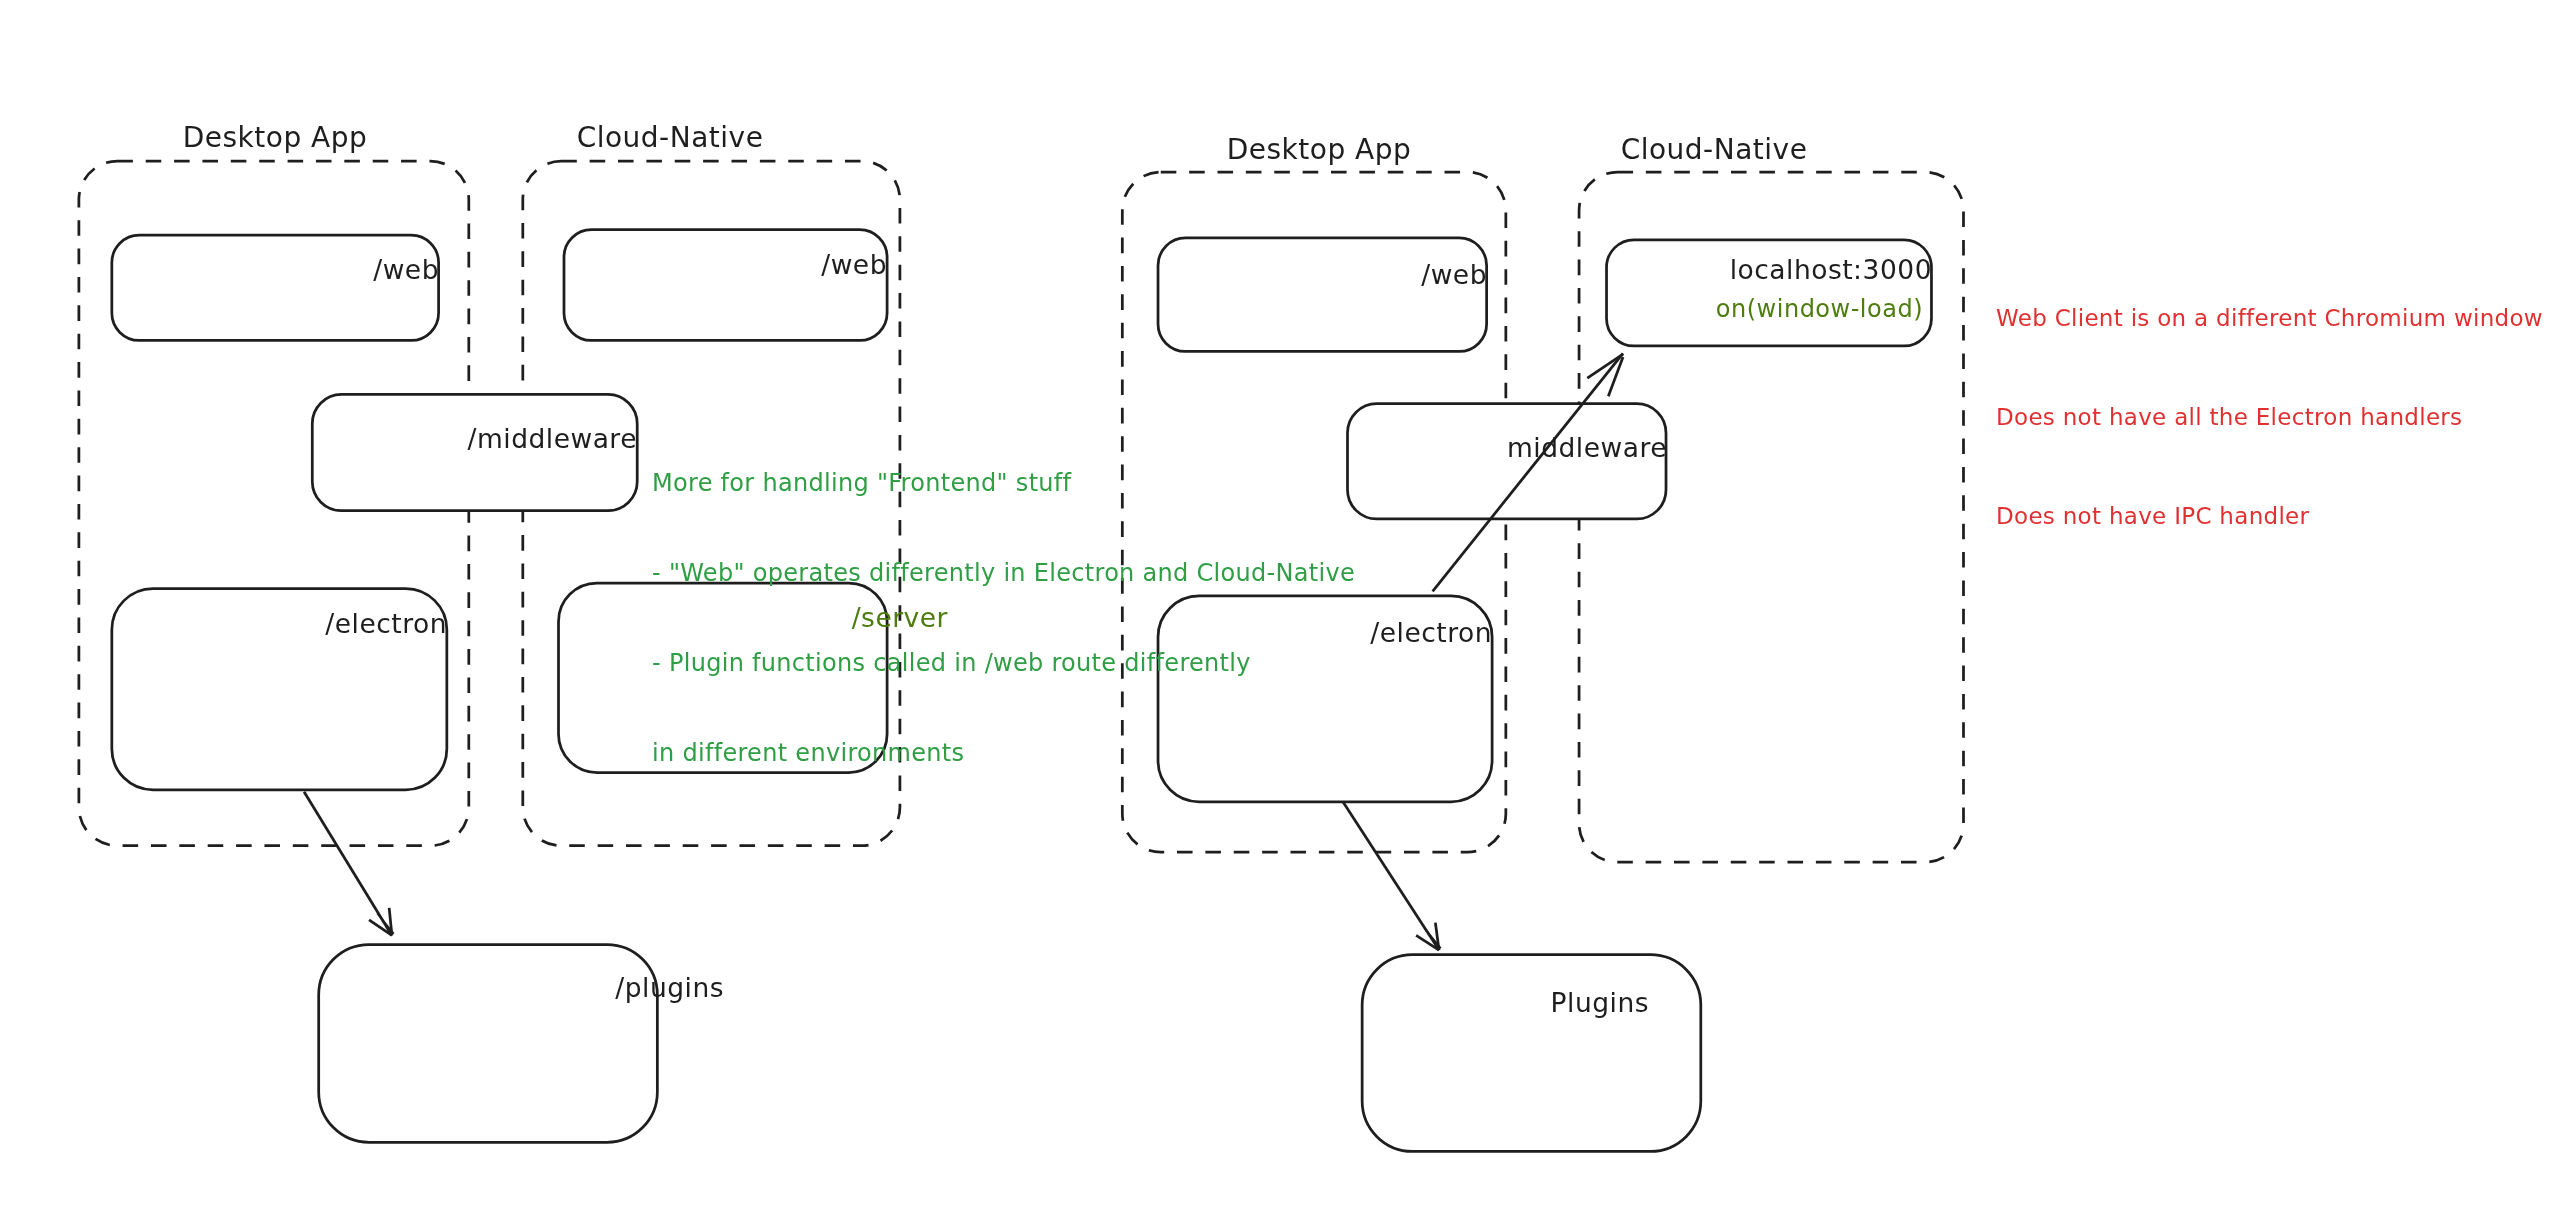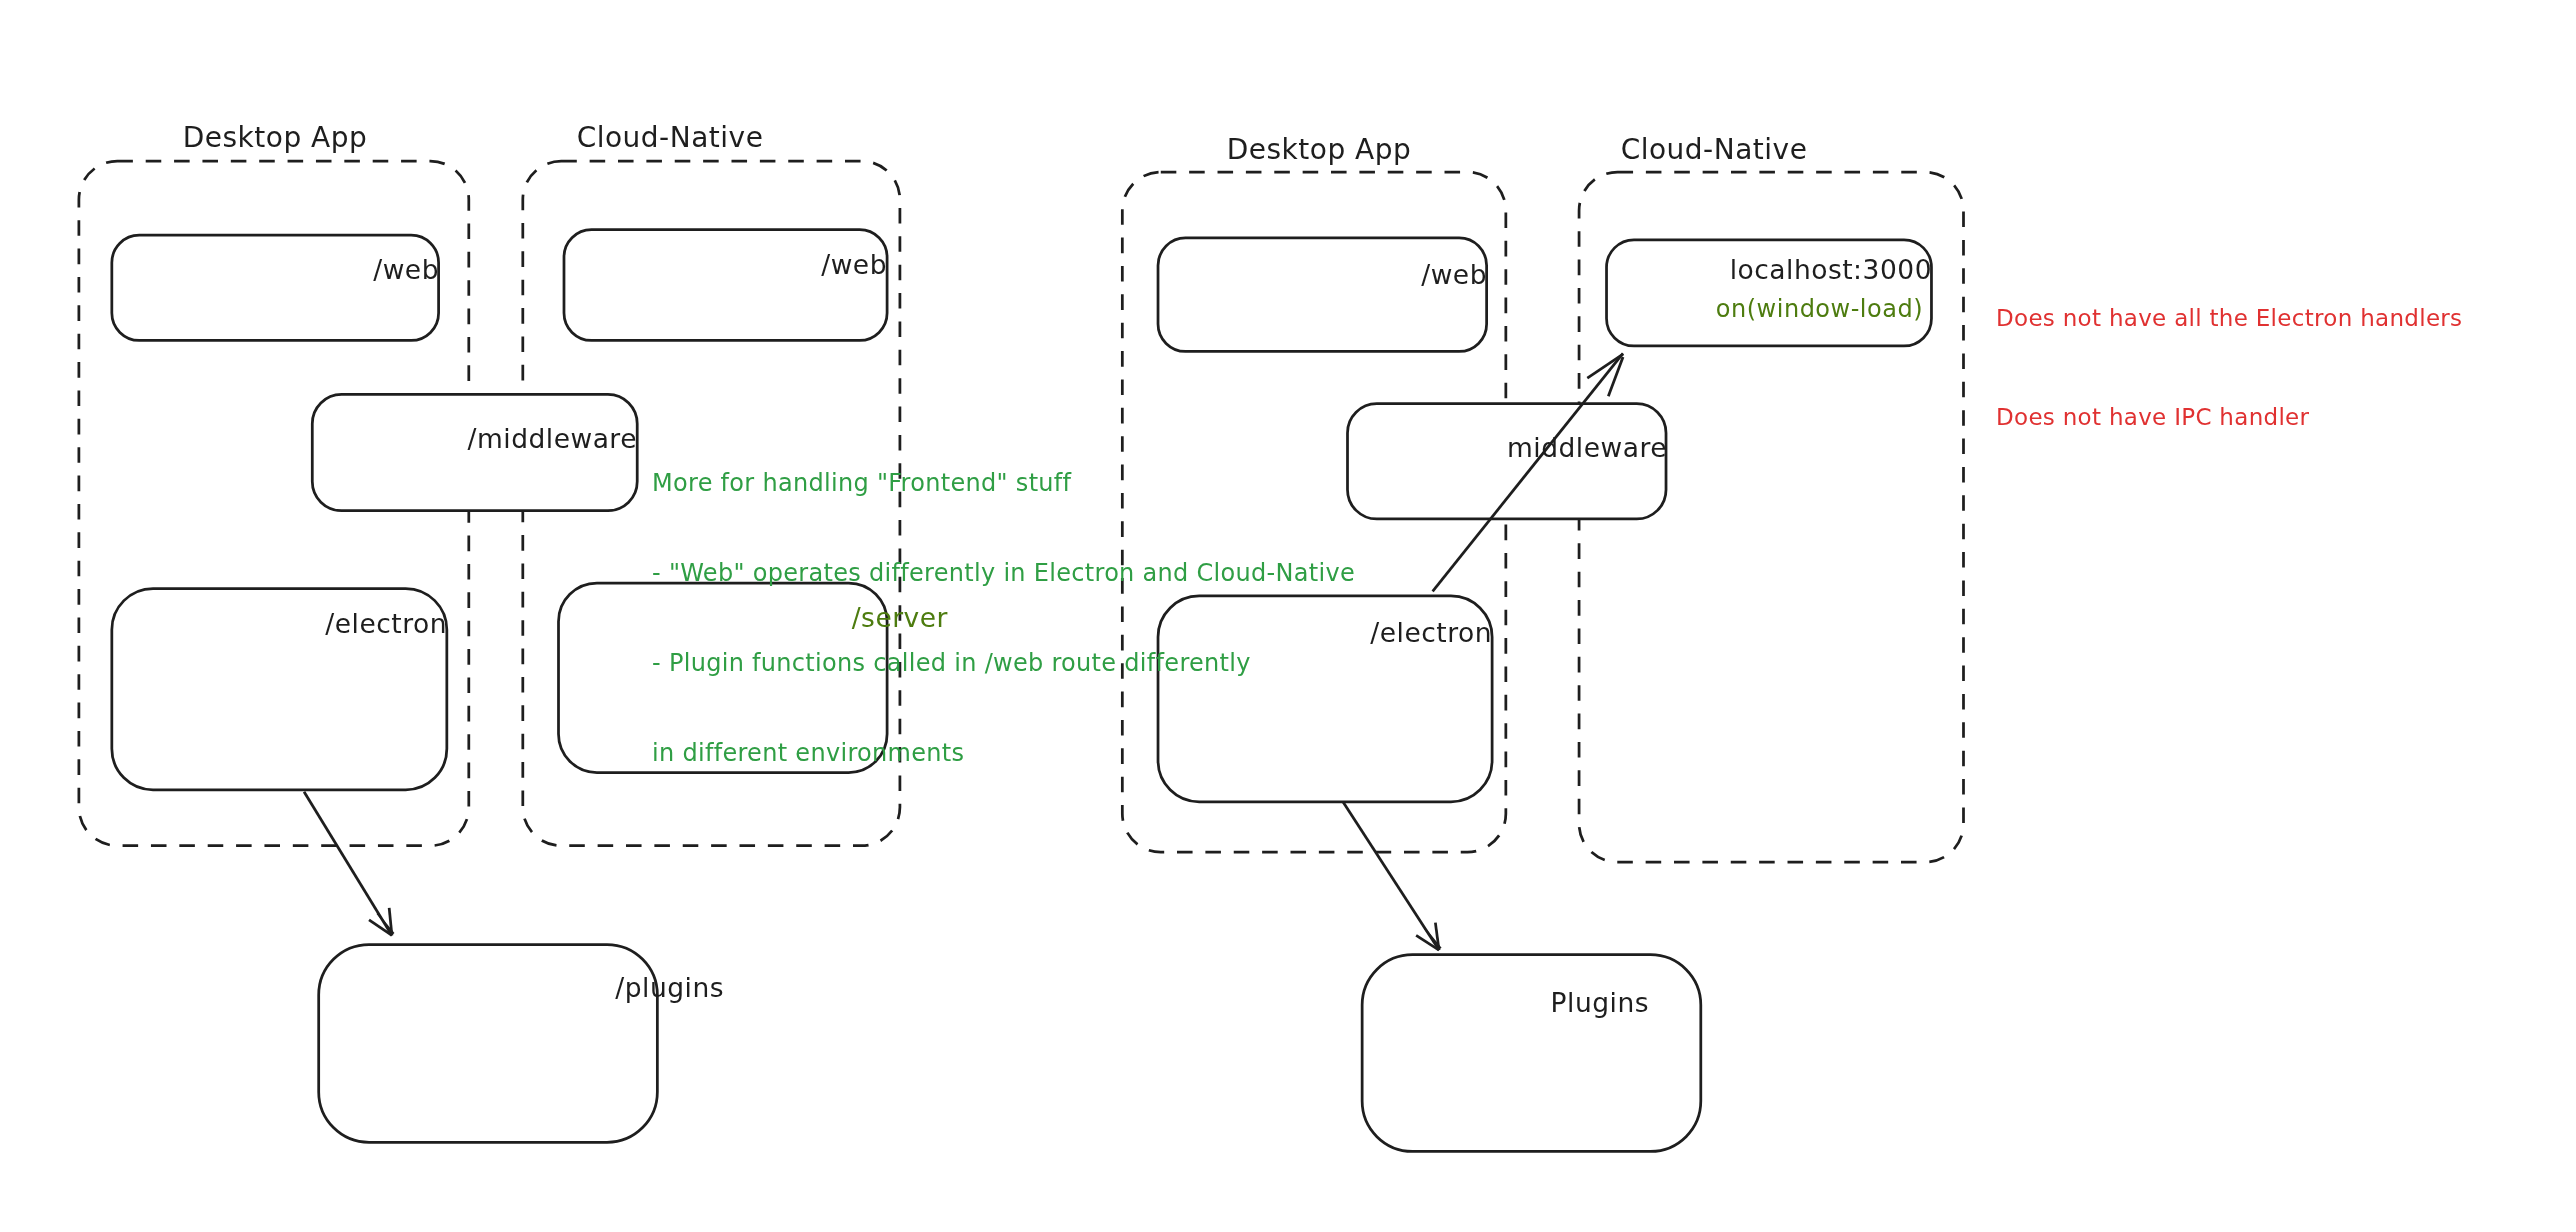--- a/index.html
+++ b/index.html
@@ -122,18 +122,19 @@
   <div class="lbl box-label" style="left:1294px; top:987px; width:355px;">Plugins</div>
 
   <div class="note note-green" style="left:652px; top:408px;">
     <div>More for handling "Frontend" stuff</div>
     <div>- "Web" operates differently in Electron and Cloud-Native</div>
     <div>- Plugin functions called in /web route differently</div>
     <div>in different environments</div>
   </div>
 
   <div class="note note-red" style="left:1996px; top:236px;">
+    <div>Web Client is on a different Chromium window</div>
     <div>Does not have all the Electron handlers</div>
     <div>Does not have IPC handler</div>
   </div>
 
 </div>
 
 
 </body></html>

